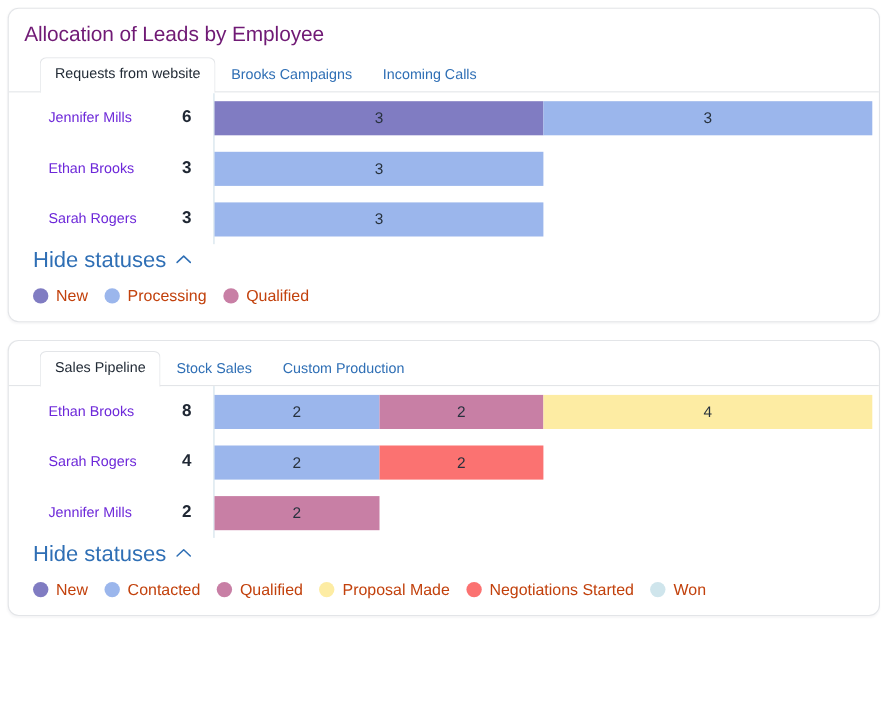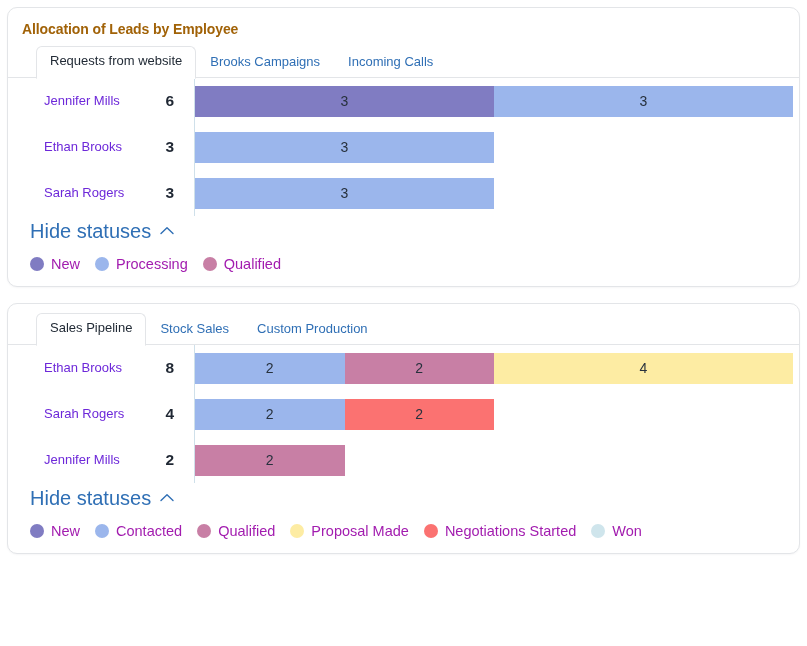--- a/index.html
+++ b/index.html
@@ -25,23 +25,23 @@
     border-radius: 10px;
     box-sizing: border-box;
     width: 793px;
     box-shadow: 0 1px 2px rgba(16,24,40,0.04);
     position: relative;
     overflow: hidden;
   }
   .card + .card { margin-top: 16px; }
 
   .card-title {
-    font-size: 14px;
-    font-weight: bold;
-    color: #a16207;
+    font-size: 19px;
+    font-weight: normal;
+    color: #701a75;
     padding: 13px 0 0 14px;
     letter-spacing: -0.1px;
   }
 
   
   .tabs {
     position: relative;
     margin-top: 9px;
     height: 32px;
     padding-left: 28px;
@@ -154,21 +154,21 @@
   .chev svg { display: block; }
   .legend-items {
     margin-top: 14px;
     white-space: nowrap;
     font-size: 0;
   }
   .legend-item {
     display: inline-block;
     margin-right: 15px;
     font-size: 14.5px;
-    color: #a21caf;
+    color: #c2410c;
     white-space: nowrap;
     cursor: pointer;
     line-height: 16px;
   }
   .dot {
     display: inline-block;
     width: 14px;
     height: 14px;
     border-radius: 50%;
     margin-right: 7px;

